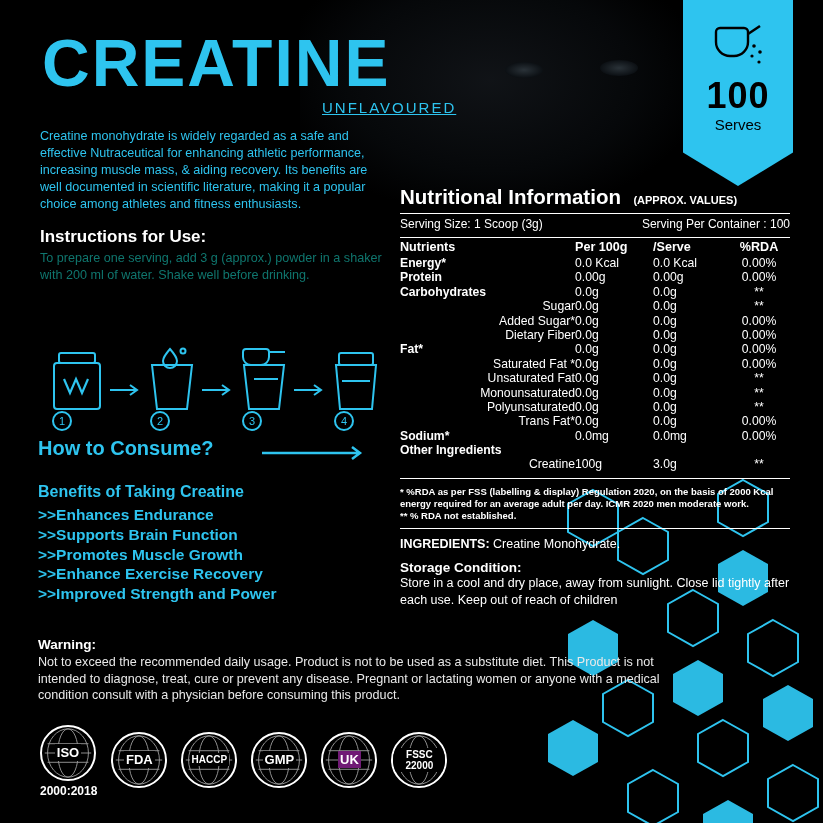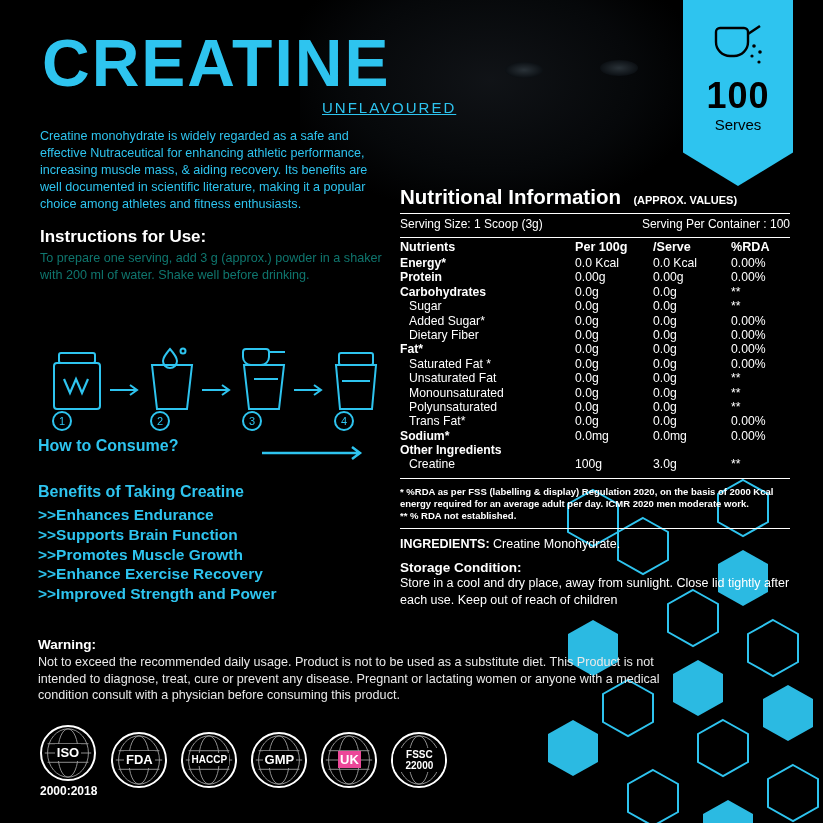--- a/index.html
+++ b/index.html
@@ -45,21 +45,21 @@
 
   
   .left { position:absolute; left:40px; top:128px; width:350px; }
   h2.head { font-size:17.5px; font-weight:bold; color:#ffffff; margin:0 0 4px 0; line-height:1.15; }
   .para { font-size:12.6px; color:#2ec4ef; line-height:1.35; margin:0; }
   .sec-head { font-size:17px; font-weight:bold; color:#ffffff; margin:14px 0 3px 0; }
   .para-white { font-size:12.6px; color:#0f766e; line-height:1.35; margin:0; }
 
   .howto { position:absolute; left:40px; top:335px; width:355px; height:105px; }
   .howto svg { display:block; }
-  .howto-title { position:absolute; left:38px; top:437px; font-size:16px; font-weight:bold; color:#2ec4ef; }
+  .howto-title { position:absolute; left:38px; top:437px; font-size:20px; font-weight:bold; color:#2ec4ef; }
   .howto-arrow { position:absolute; left:262px; top:443px; width:110px; height:20px; }
 
   .benefits { position:absolute; left:38px; top:483px; width:340px; }
   .benefits h3 { font-size:16px; font-weight:bold; color:#2ec4ef; margin:0 0 4px 0; }
   .benefits ul { margin:0; padding:0; list-style:none; }
   .benefits li { font-size:15.5px; font-weight:bold; color:#2ec4ef; line-height:1.28; }
 
   .warning { position:absolute; left:38px; top:637px; width:660px; }
   .warning h4 { margin:0 0 2px 0; font-size:13.5px; font-weight:bold; color:#fff; }
   .warning p { margin:0; font-size:12.6px; color:#e9e9e9; line-height:1.32; }
@@ -67,24 +67,24 @@
   
   .right { position:absolute; left:400px; top:185px; width:390px; }
   .nutri-title { font-size:20.5px; font-weight:bold; color:#fff; display:inline-block; }
   .approx { font-size:11px; font-weight:bold; color:#fff; display:inline-block; margin-left:8px; }
   .rule { border-top:1px solid #fff; margin:4px 0 0 0; }
   .serving-row { display:flex; justify-content:space-between; font-size:12px; color:#fff; padding:3px 0 2px 0; }
   .thead { display:flex; font-size:12.6px; font-weight:bold; color:#fff; padding:2px 0; }
   .c1 { width:175px; }
   .c2 { width:78px; }
   .c3 { width:78px; }
-  .c4 { width:56px; text-align:left; }
+  .c4 { width:56px; text-align:center; }
   .trow { display:flex; font-size:12.2px; color:#fff; line-height:1.18; }
   .trow.bold .c1 { font-weight:bold; }
-  .indent1 .c1 { padding-left:9px; }
+  .indent1 .c1 { padding-left:9px;text-align:right; }
   .footnote { font-size:9.5px; font-weight:bold; color:#fff; line-height:1.28; margin-top:7px; }
   .ingredients { font-size:12.5px; color:#fff; margin-top:8px; }
   .ingredients b { font-weight:bold; }
   .storage-h { font-size:13.5px; font-weight:bold; color:#fff; margin-top:9px; }
   .storage-p { font-size:12.5px; color:#fff; line-height:1.3; }
 
   
   .certs { position:absolute; left:40px; top:722px; width:660px; height:78px; display:flex; align-items:center; gap:14px; }
   .cert { color:#fff; text-align:center; }
   .cert .circle {
@@ -406,21 +406,21 @@
         <div class="circle">
           <svg class="globe-lines" viewBox="0 0 56 56">
             <g stroke="#ffffff" stroke-width="1" fill="none" opacity="0.6">
               <ellipse cx="28" cy="28" rx="11" ry="26"></ellipse>
               <ellipse cx="28" cy="28" rx="22" ry="26"></ellipse>
               <line x1="6" y1="18" x2="50" y2="18"></line>
               <line x1="3" y1="28" x2="53" y2="28"></line>
               <line x1="6" y1="38" x2="50" y2="38"></line>
             </g>
           </svg>
-          <span style="position: relative; font-size: 13px; background: #ec4899; padding: 1px 2px;">UK</span>
+          <span style="position: relative; font-size: 13px; background: #701a75; padding: 1px 2px;">UK</span>
         </div>
         <div class="lbl"></div>
       </div>
       <div class="cert">
         <div class="circle">
           <svg class="globe-lines" viewBox="0 0 56 56">
             <g stroke="#ffffff" stroke-width="1" fill="none" opacity="0.6">
               <ellipse cx="28" cy="28" rx="11" ry="26"></ellipse>
               <ellipse cx="28" cy="28" rx="22" ry="26"></ellipse>
               <line x1="6" y1="18" x2="50" y2="18"></line>

